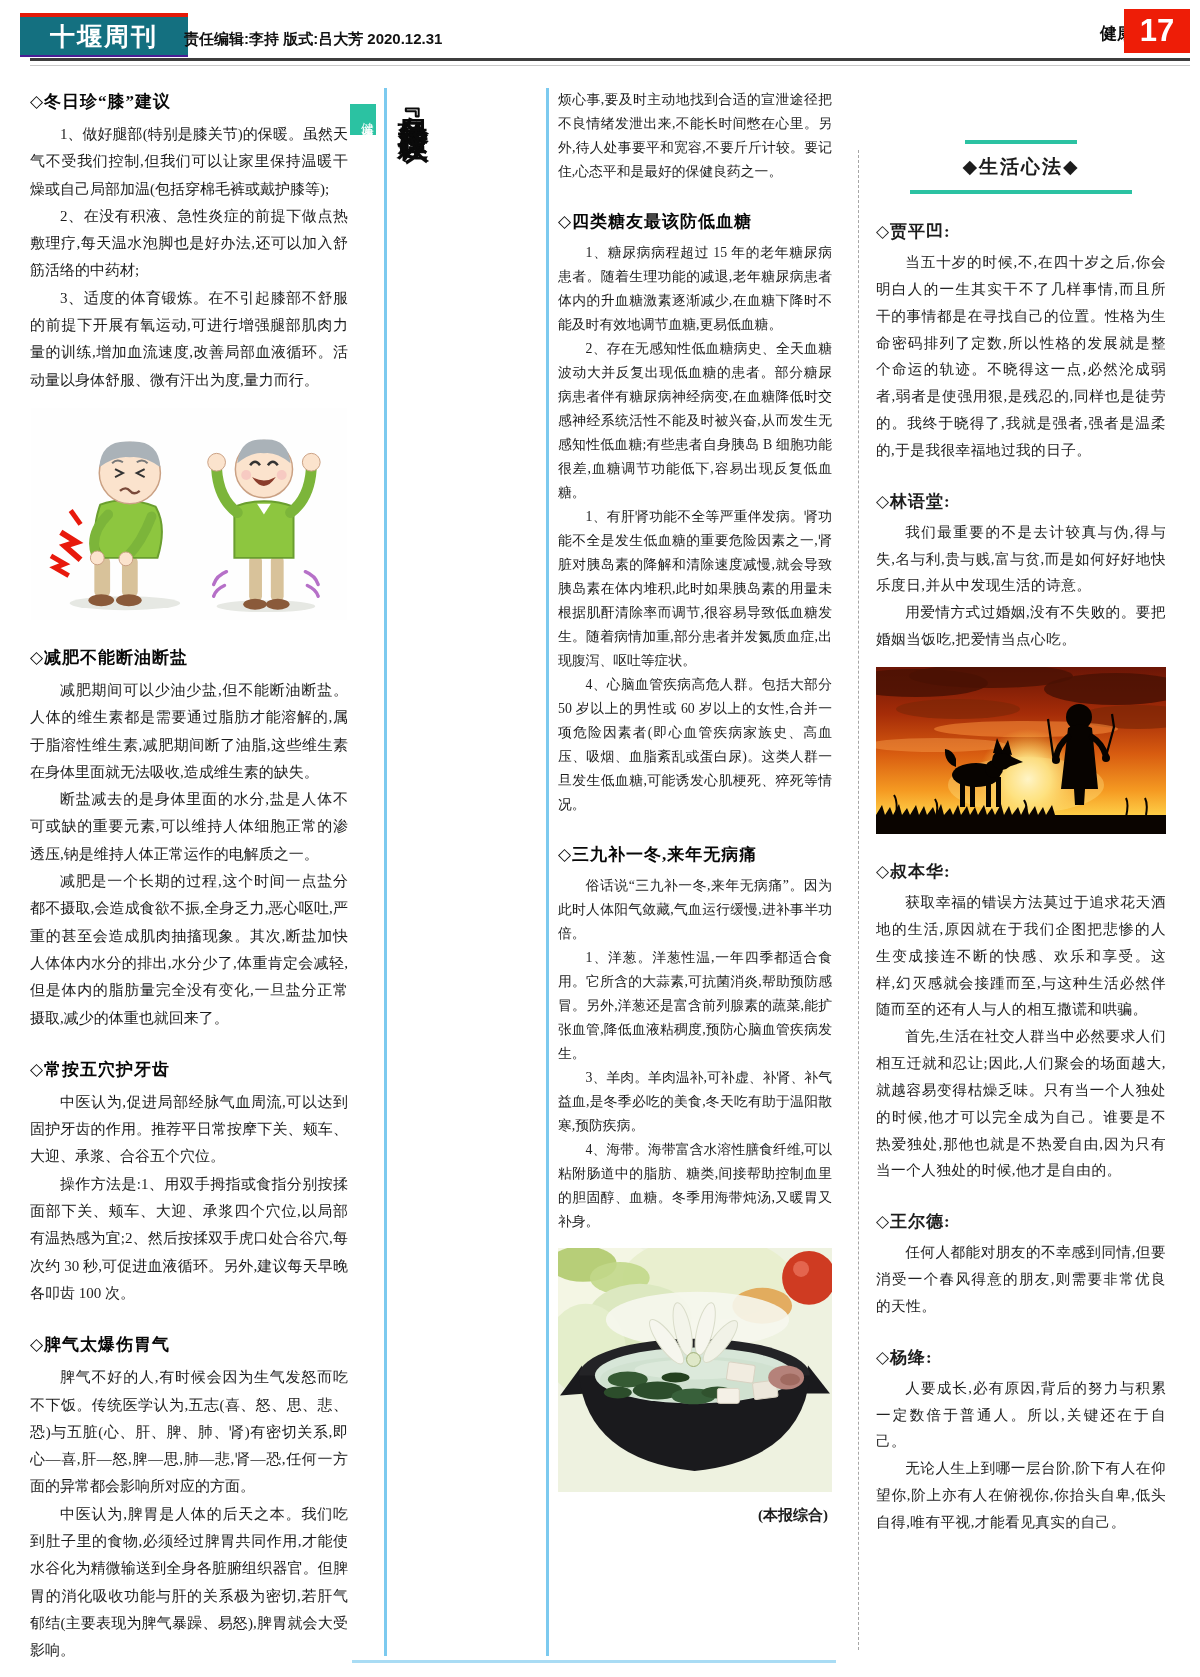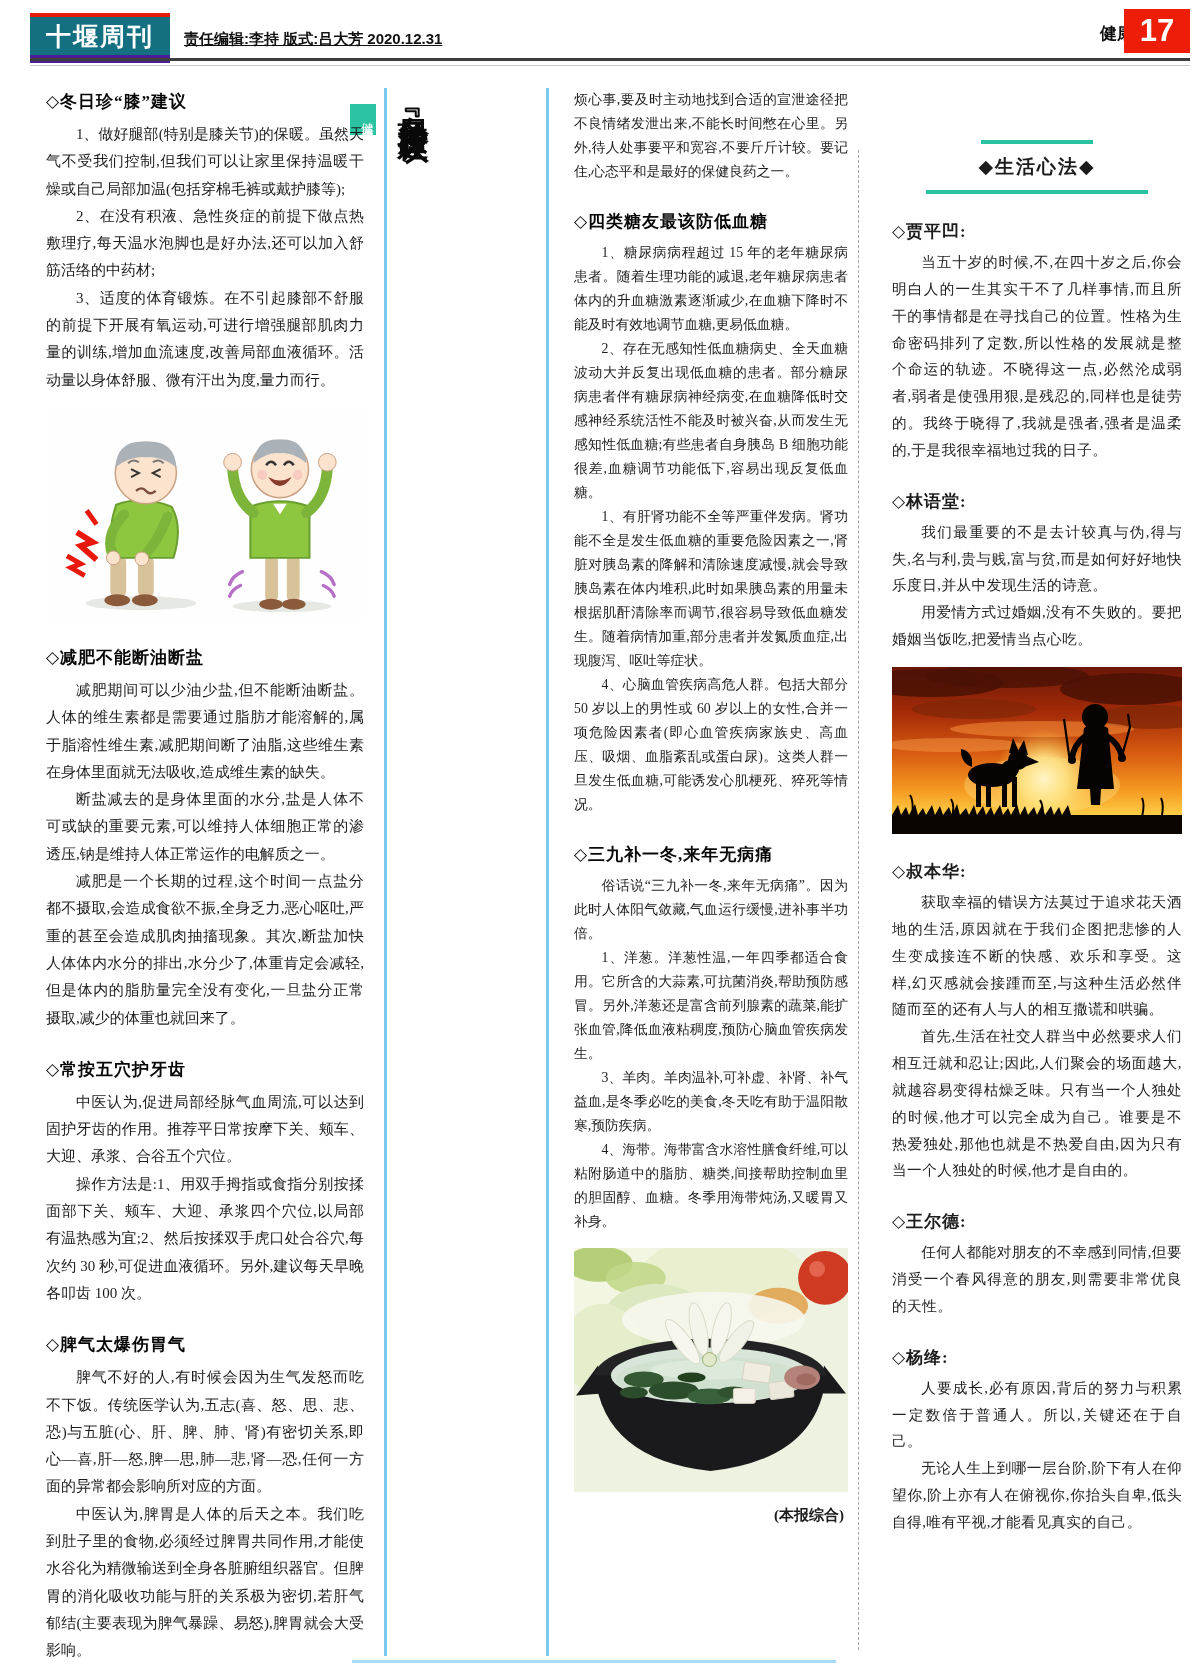--- a/index.html
+++ b/index.html
@@ -1,43 +1,43 @@
 <!DOCTYPE html>
 <html><head>
 <meta charset="utf-8">
 <style>
   html,body{margin:0;padding:0;background:#ffffff;}
   .page{position:relative;width:1200px;height:1677px;background:#ffffff;overflow:hidden;
         font-family:"Liberation Serif","DejaVu Serif",serif;color:#1c1c1c;}
   
-  .logo{position:absolute;left:30px;top:13px;width:140px;height:38px;background:#147080;
-        border-top:4px solid #e41a08;border-bottom:8px solid #4c1d95;color:#fff;
+  .logo{position:absolute;left:20px;top:13px;width:168px;height:38px;background:#147080;
+        border-top:4px solid #e41a08;border-bottom:2px solid #4c1d95;color:#fff;
         font-family:"Liberation Sans","DejaVu Sans",sans-serif;font-weight:bold;font-size:25px;
         text-align:center;line-height:38px;letter-spacing:2px;}
   .meta{position:absolute;left:184px;top:30px;font-family:"Liberation Sans","DejaVu Sans",sans-serif;
-        font-weight:bold;font-size:15px;color:#111;text-decoration:underline;}
+        font-weight:bold;font-size:15px;color:#111;}
   .section-label{position:absolute;right:66px;top:22px;font-size:17px;font-weight:bold;color:#0d0d0d;
         font-family:Liberation Serif, serif;}
   .page-num{position:absolute;right:10px;top:9px;width:66px;height:44px;background:#ee1d07;color:#fff;
         font-family:"Liberation Sans","DejaVu Sans",sans-serif;font-weight:bold;font-size:31px;
         text-align:center;line-height:44px;}
   .rule-dark{position:absolute;left:30px;right:10px;top:58px;height:3px;background:#3d3d3d;}
   .rule-light{position:absolute;left:30px;right:10px;top:65px;height:1px;background:#c9c9c9;}
   
   .badge{position:absolute;left:350px;top:104px;width:26px;background:#2bc2a2;color:#fff;
         writing-mode:vertical-rl;text-orientation:upright;font-size:13px;letter-spacing:3px;
         padding:8px 0;text-align:center;font-family:"Liberation Sans","DejaVu Sans",sans-serif;}
   .vline-a{position:absolute;left:384px;top:88px;width:3px;height:1568px;background:#7ccaef;}
   .vline-b{position:absolute;left:546px;top:88px;width:3px;height:1568px;background:#7ccaef;}
   .vdash{position:absolute;left:858px;top:150px;height:1500px;width:0;border-left:1px dashed #a5a5a5;}
   .hline-bottom{position:absolute;left:352px;top:1660px;width:484px;height:3px;background:#a9dcf4;}
   .vtitle{position:absolute;left:392px;top:92px;writing-mode:vertical-rl;text-orientation:upright;
         font-size:31px;font-weight:800;letter-spacing:2px;color:#0a0a0a;}
   
-  .col{position:absolute;top:88px;margin-left:16px;}
+  .col{position:absolute;top:88px;}
   .col1{left:30px;width:318px;height:1578px;overflow:hidden;}
   .col3{left:558px;width:274px;height:1580px;overflow:hidden;}
   .col4{left:876px;width:290px;height:1582px;overflow:hidden;}
   .h{font-size:17px;font-weight:700;margin:26px 0 8px;letter-spacing:1px;color:#080808;}
   .h.first{margin-top:2px;}
   .p{font-size:15px;line-height:1.82;text-align:justify;margin:0;text-indent:2em;}
   .col3 .p{font-size:13.8px;line-height:1.74;}
   .p.noindent{text-indent:0;}
   .byline{text-align:right;font-weight:bold;font-size:15px;margin:12px 4px 0 0;}
   

